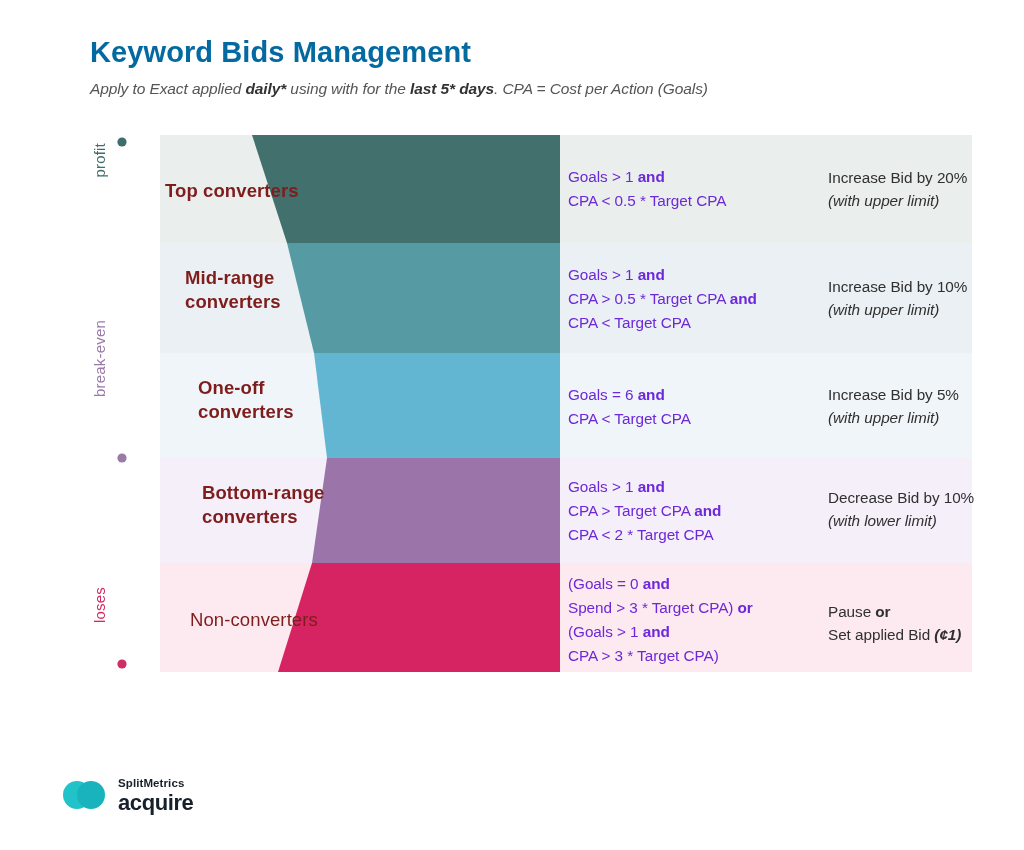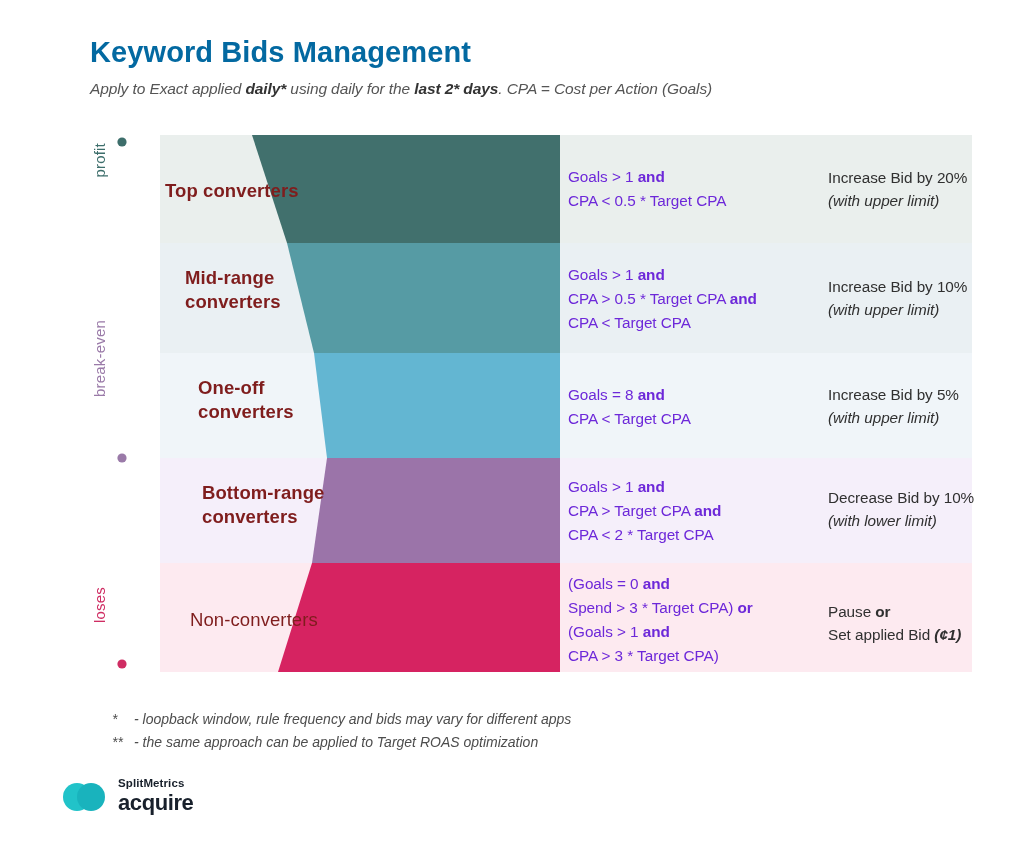--- a/index.html
+++ b/index.html
@@ -74,35 +74,35 @@
     letter-spacing:-.05px;
   }
   .act .it{font-style:italic;}
   .act b{font-weight:700;}
 
   
   .notes{position:absolute;left:112px;top:708px;font-size:14px;font-style:italic;color:#4d4d4d;line-height:1.62;}
   .notes .star{display:inline-block;width:22px;}
 
   
-  .logo{position:absolute;left:62px;top:778px;display:flex;align-items:flex-end;gap:12px;}
+  .logo{position:absolute;left:62px;top:778px;display:flex;align-items:flex-start;gap:12px;}
   .logo-mark{width:44px;height:34px;position:relative;}
   .logo-text{display:flex;flex-direction:column;line-height:1;}
   .logo-top{font-size:11.5px;font-weight:700;color:#18202b;letter-spacing:.1px;margin-bottom:2px;}
   .logo-bottom{font-size:22px;font-weight:700;color:#18202b;letter-spacing:-.4px;}
 </style>
 </head>
 <body>
 
 <div class="page">
 
   <div class="header">
     <h1 class="title">Keyword Bids Management</h1>
     <p class="subtitle">
-      <span>Apply to Exact applied </span><b>daily*</b><span> using daily for the </span><b>last 2* days</b><span>. CPA = Cost per Action (Goals)</span>
+      <span>Apply to Exact applied </span><b>daily*</b><span> using with for the </span><b>last 5* days</b><span>. CPA = Cost per Action (Goals)</span>
     </p>
   </div>
 
   <div class="chart">
 
     <div class="axis">
       <svg width="46" height="537">
         <defs>
           <linearGradient id="axGrad" x1="0" y1="0" x2="0" y2="1">
             <stop offset="0%" stop-color="#3d6e6b"></stop>
@@ -160,21 +160,21 @@
     <div class="cond" style="top:30px;">
         <div><span>Goals &gt; 1 </span><b>and</b></div>
         <div><span>CPA &lt; 0.5 * Target CPA</span></div>
       </div>
     <div class="cond" style="top:128px;">
         <div><span>Goals &gt; 1 </span><b>and</b></div>
         <div><span>CPA &gt; 0.5 * Target CPA </span><b>and</b></div>
         <div><span>CPA &lt; Target CPA</span></div>
       </div>
     <div class="cond" style="top:248px;">
-        <div><span>Goals = 8 </span><b>and</b></div>
+        <div><span>Goals = 6 </span><b>and</b></div>
         <div><span>CPA &lt; Target CPA</span></div>
       </div>
     <div class="cond" style="top:340px;">
         <div><span>Goals &gt; 1 </span><b>and</b></div>
         <div><span>CPA &gt; Target CPA </span><b>and</b></div>
         <div><span>CPA &lt; 2 * Target CPA</span></div>
       </div>
     <div class="cond" style="top:437px;">
         <div><span>(Goals = 0 </span><b>and</b></div>
         <div><span>Spend &gt; 3 * Target CPA) </span><b>or</b></div>
@@ -198,24 +198,20 @@
       <div>Decrease Bid by 10%</div>
       <div class="it">(with lower limit)</div>
     </div>
     <div class="act" style="top:466px;">
       <div><span>Pause </span><b>or</b></div>
       <div><span>Set applied Bid </span><b class="it">(¢1)</b></div>
     </div>
 
   </div>
 
-  <div class="notes">
-    <div><span class="star">*</span><span>- loopback window, rule frequency and bids may vary for different apps</span></div>
-    <div><span class="star">**</span><span>- the same approach can be applied to Target ROAS optimization</span></div>
-  </div>
 
   <div class="logo">
     <div class="logo-mark">
       <svg width="44" height="34" viewBox="0 0 44 34">
         <circle cx="15" cy="17" r="14" fill="#21c3c9"></circle>
         <circle cx="29" cy="17" r="14" fill="#19b3bd"></circle>
         <path d="M22 4.2 A14 14 0 0 0 22 29.8 A14 14 0 0 1 22 4.2 Z" fill="#ffffff"></path>
       </svg>
     </div>
     <div class="logo-text">

